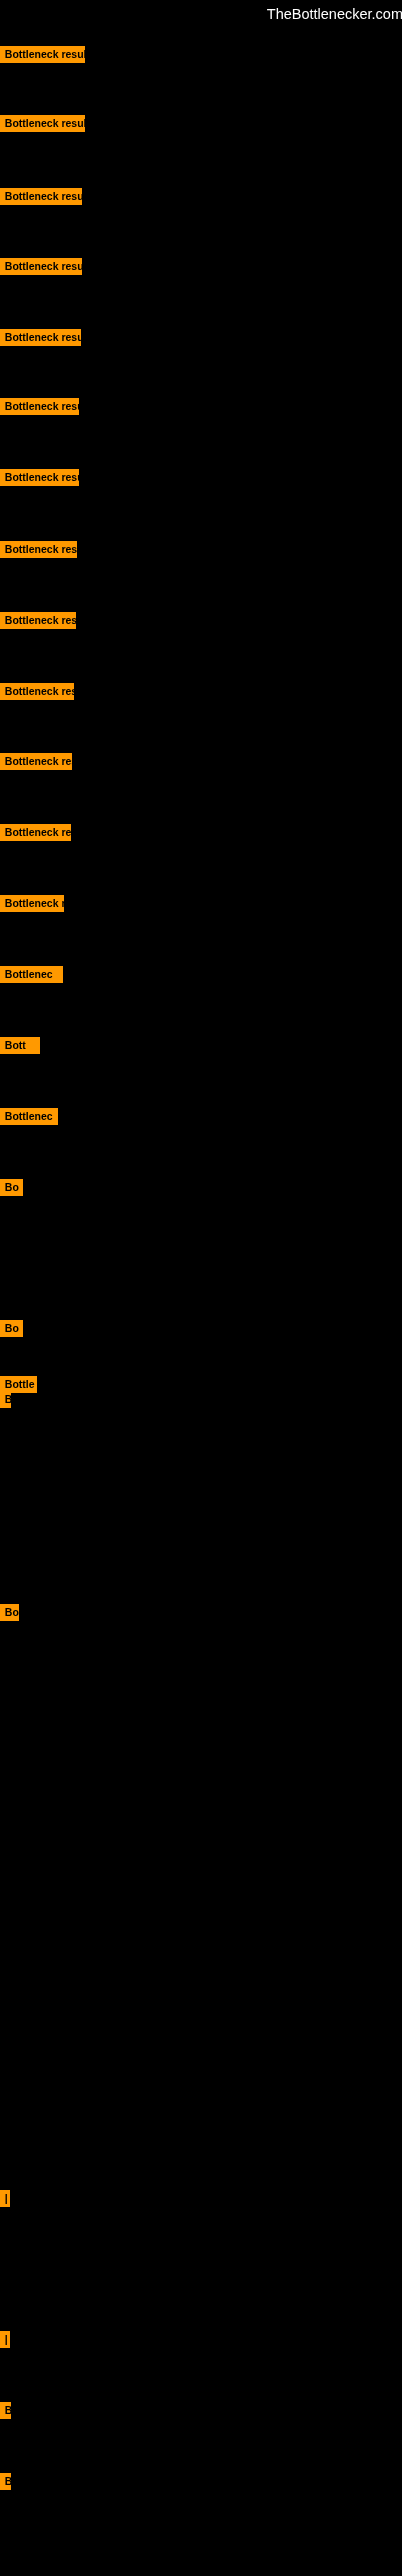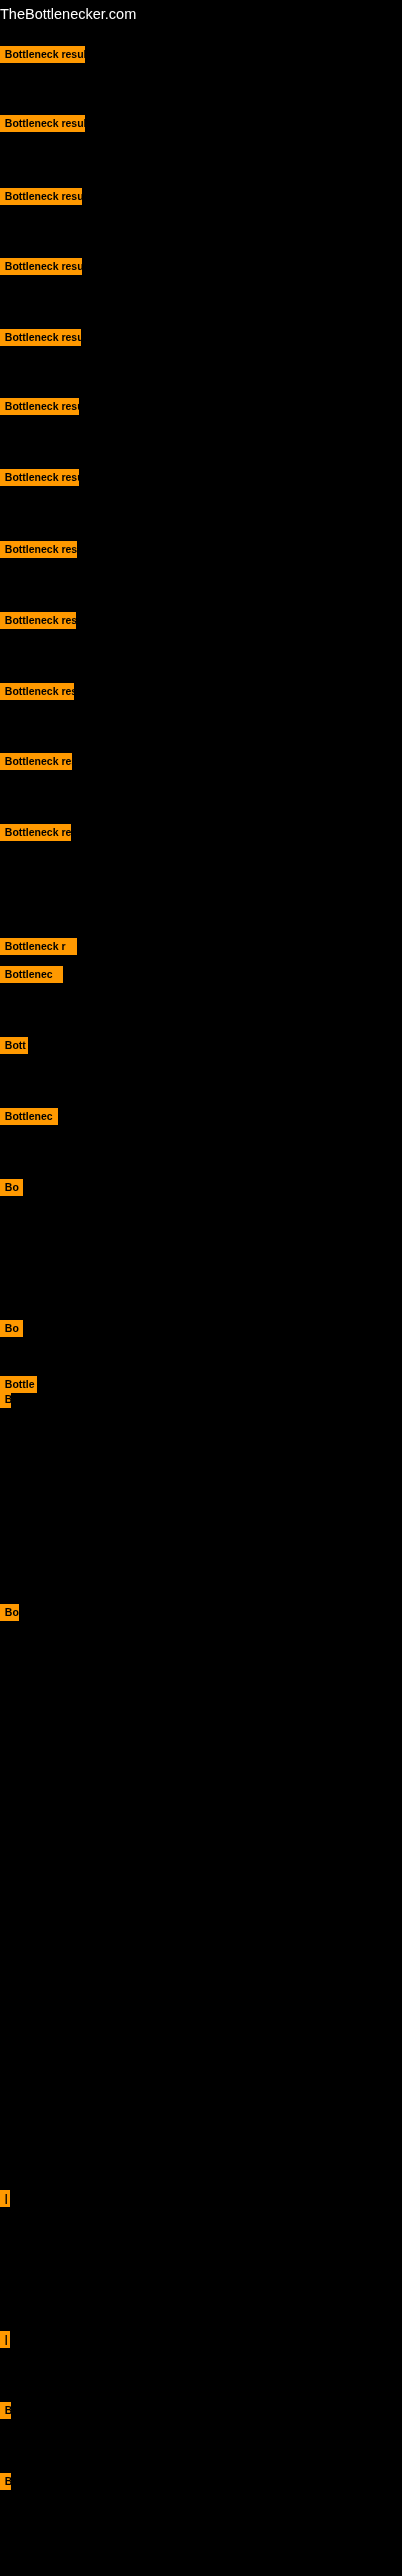--- a/index.html
+++ b/index.html
@@ -8,21 +8,21 @@
       box-sizing: border-box;
     }
     body {
       background-color: #000;
       width: 403px;
       min-height: 2576px;
       font-family: Arial, sans-serif;
       position: relative;
     }
     .site-title {
-      text-align: left;
+      text-align: right;
       color: #fff;
       font-size: 14.5px;
       padding: 6.4px 0;
       font-weight: normal;
     }
     .bottleneck-badge {
       display: inline-block;
       background-color: #f90;
       color: #000;
       font-size: 10.5px;
@@ -44,23 +44,23 @@
 <div class="bottleneck-badge" style="top: 188px; width: 82px;">Bottleneck result</div>
 <div class="bottleneck-badge" style="top: 258px; width: 82px;">Bottleneck result</div>
 <div class="bottleneck-badge" style="top: 329px; width: 81px;">Bottleneck result</div>
 <div class="bottleneck-badge" style="top: 398px; width: 79px;">Bottleneck resul</div>
 <div class="bottleneck-badge" style="top: 469px; width: 79px;">Bottleneck result</div>
 <div class="bottleneck-badge" style="top: 541px; width: 77px;">Bottleneck result</div>
 <div class="bottleneck-badge" style="top: 612px; width: 76px;">Bottleneck resul</div>
 <div class="bottleneck-badge" style="top: 683px; width: 74px;">Bottleneck resu</div>
 <div class="bottleneck-badge" style="top: 753px; width: 72px;">Bottleneck res</div>
 <div class="bottleneck-badge" style="top: 824px; width: 71px;">Bottleneck re</div>
-<div class="bottleneck-badge" style="top: 938px; width: 77px;">Bottleneck r</div>
+<div class="bottleneck-badge" style="top: 895px; width: 64px;">Bottleneck r</div>
 <div class="bottleneck-badge" style="top: 966px; width: 63px;">Bottlenec</div>
-<div class="bottleneck-badge" style="top: 1037px; width: 28px;">Bott</div>
+<div class="bottleneck-badge" style="top: 1037px; width: 40px;">Bott</div>
 <div class="bottleneck-badge" style="top: 1108px; width: 58px;">Bottlenec</div>
 <div class="bottleneck-badge" style="top: 1179px; width: 22.5px;">Bo</div>
 <div class="bottleneck-badge" style="top: 1320px; width: 22.5px;">Bo</div>
 <div class="bottleneck-badge" style="top: 1391px; width: 11.3px;">B</div>
 <div class="bottleneck-badge" style="top: 1376px; width: 37px;">Bottle</div>
 <div class="bottleneck-badge" style="top: 1604px; width: 19.3px;">Bo</div>
 <div class="bottleneck-badge" style="top: 2190px; width: 6.4px;">|</div>
 <div class="bottleneck-badge" style="top: 2331px; width: 6.4px;">|</div>
 <div class="bottleneck-badge" style="top: 2402px; width: 11.3px;">B</div>
 <div class="bottleneck-badge" style="top: 2473px; width: 11.3px;">B</div>

